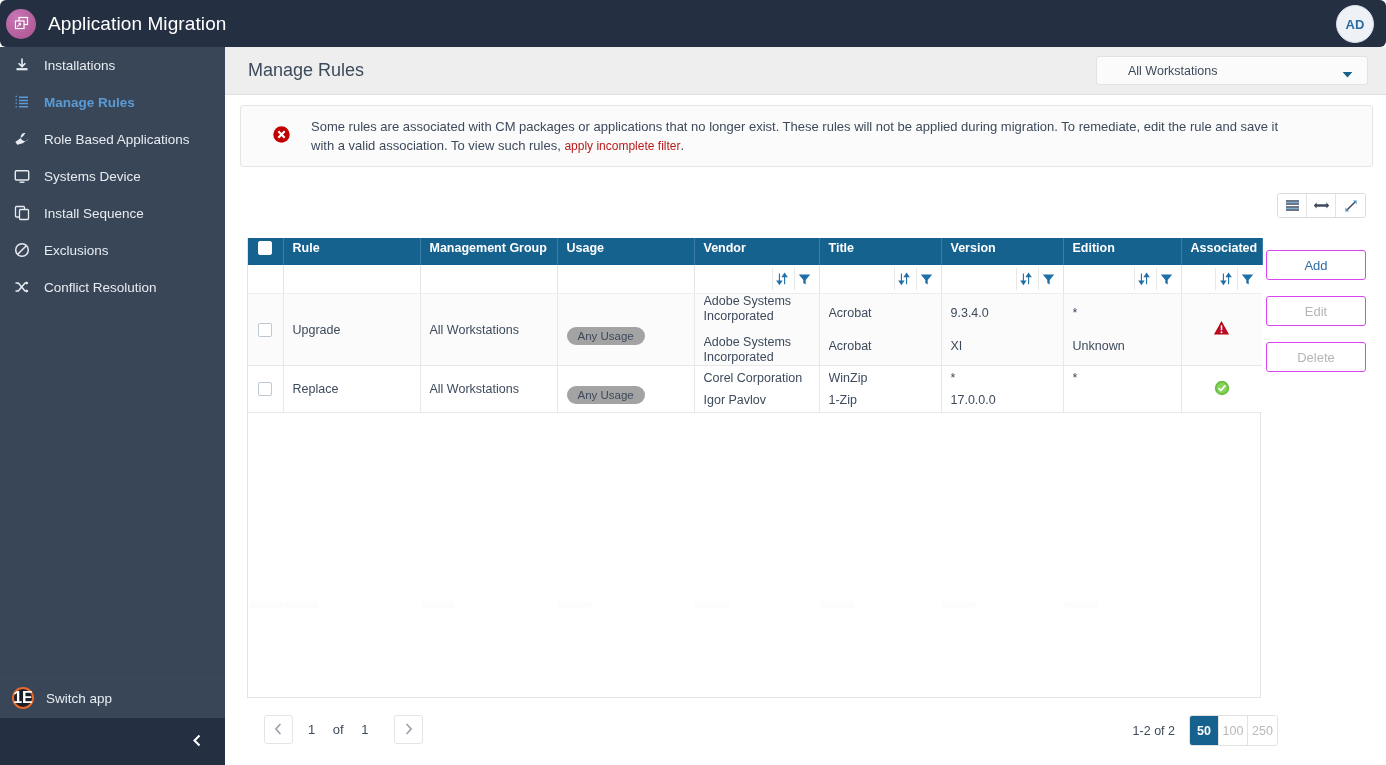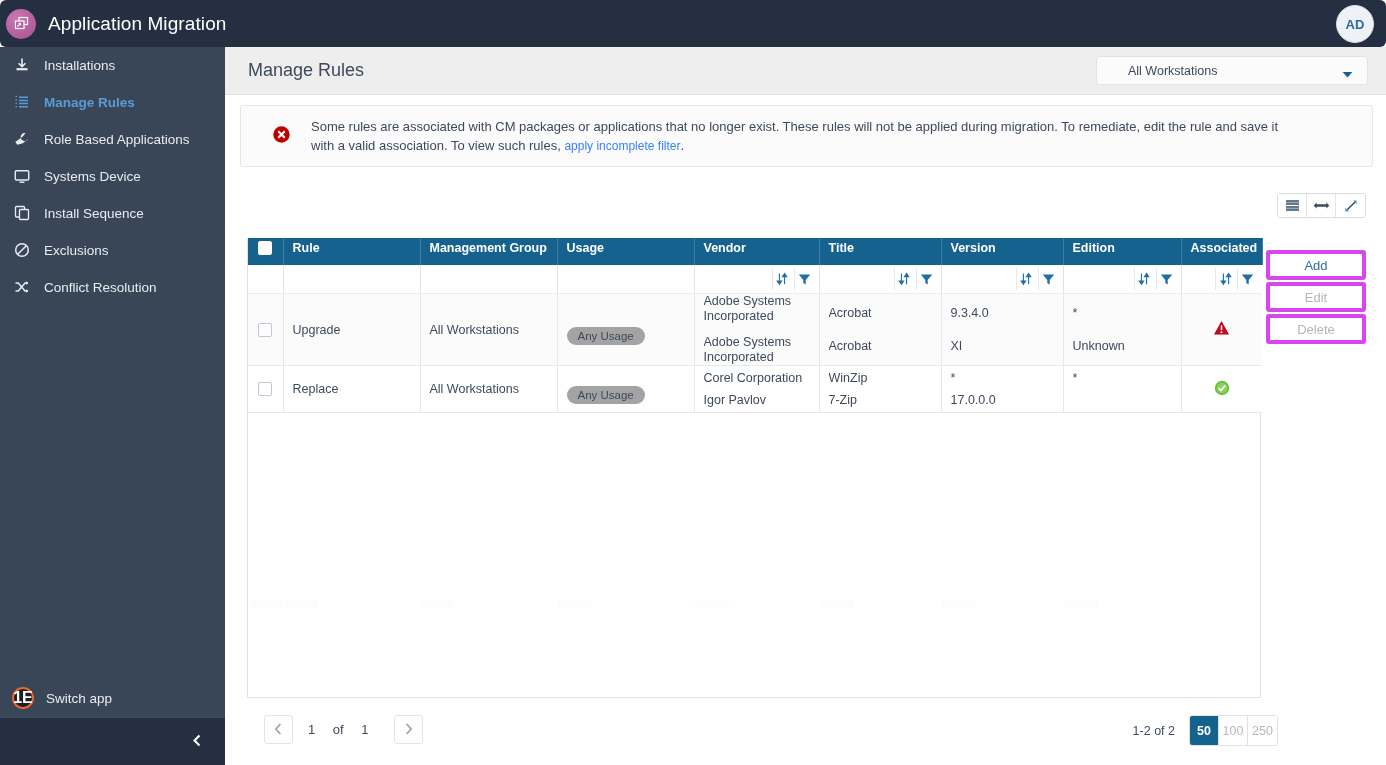--- a/index.html
+++ b/index.html
@@ -103,21 +103,21 @@
 
   #alert {
     position: absolute; left: 15px; top: 10px; width: 1133px; height: 62px;
     background: #fbfbfb; border: 1px solid #e6e6e6; border-radius: 3px;
     display: flex; align-items: center;
   }
   #alert-icon { margin-left: 31px; margin-right: 20px; flex: 0 0 auto; }
   #alert-text {
     font-size: 13px; color: #3d4a5c; line-height: 19px; max-width: 985px;
   }
-  #alert-link { color: #3b82f6; text-decoration: none; font-size: 12px; }
+  #alert-link { color: #b91c1c; text-decoration: none; font-size: 12px; }
 
   
   #grid-tools {
     position: absolute; right: 20px; top: 98px;
     display: flex; height: 25px;
     border: 1px solid #dcdcdc; border-radius: 3px; overflow: hidden;
     background: #ffffff;
   }
   .tool-btn {
     width: 29px; height: 23px; display: flex; align-items: center; justify-content: center;
@@ -186,22 +186,22 @@
     overflow: hidden; text-overflow: ellipsis; }
   .stack-line.wrap { height: auto; line-height: 15px; white-space: normal; }
   .assoc-cell { text-align: center; padding: 0; }
 
   .ghost-row td { height: 18px; border: none; background: transparent; }
   .ghost { display:inline-block; width: 34px; height: 7px; background: #fcfcfd; border-radius: 2px; }
 
   
   #actions { position: absolute; right: 20px; top: 155px; width: 100px; }
   .act-btn {
-    width: 100px; height: 30px; margin-bottom: 2px;
-    border: 4px solid #d946ef; border-radius: 3px; background: #ffffff;
+    width: 100px; height: 30px; margin-bottom: 16px;
+    border: 1px solid #d946ef; border-radius: 3px; background: #ffffff;
     font-size: 13px; color: #2e6da4;
     display: flex; align-items: center; justify-content: center;
   }
   .act-btn.disabled { color: #b5b5b5; }
 
   
   #pager { position: absolute; left: 39px; top: 620px; width: 1014px; height: 32px; }
   .pg-btn {
     width: 29px; height: 29px; border: 1px solid #e4e4e4; border-radius: 3px;
     background: #ffffff; display: inline-flex; align-items: center; justify-content: center;
@@ -523,21 +523,21 @@
           <td>All Workstations</td>
           <td>
             <span class="chip">Any Usage</span>
           </td>
           <td>
             <div class="stack-line" style="height:22px;line-height:22px">Corel Corporation</div>
             <div class="stack-line" style="height:22px;line-height:22px">Igor Pavlov</div>
           </td>
           <td>
             <div class="stack-line" style="height:22px;line-height:22px">WinZip</div>
-            <div class="stack-line" style="height:22px;line-height:22px">7-Zip</div>
+            <div class="stack-line" style="height:22px;line-height:22px">1-Zip</div>
           </td>
           <td>
             <div class="stack-line" style="height:22px;line-height:22px">*</div>
             <div class="stack-line" style="height:22px;line-height:22px">17.0.0.0</div>
           </td>
           <td>
             <div class="stack-line" style="height:22px;line-height:22px">*</div>
             <div class="stack-line" style="height:22px;line-height:22px"></div>
           </td>
           <td class="assoc-cell">

